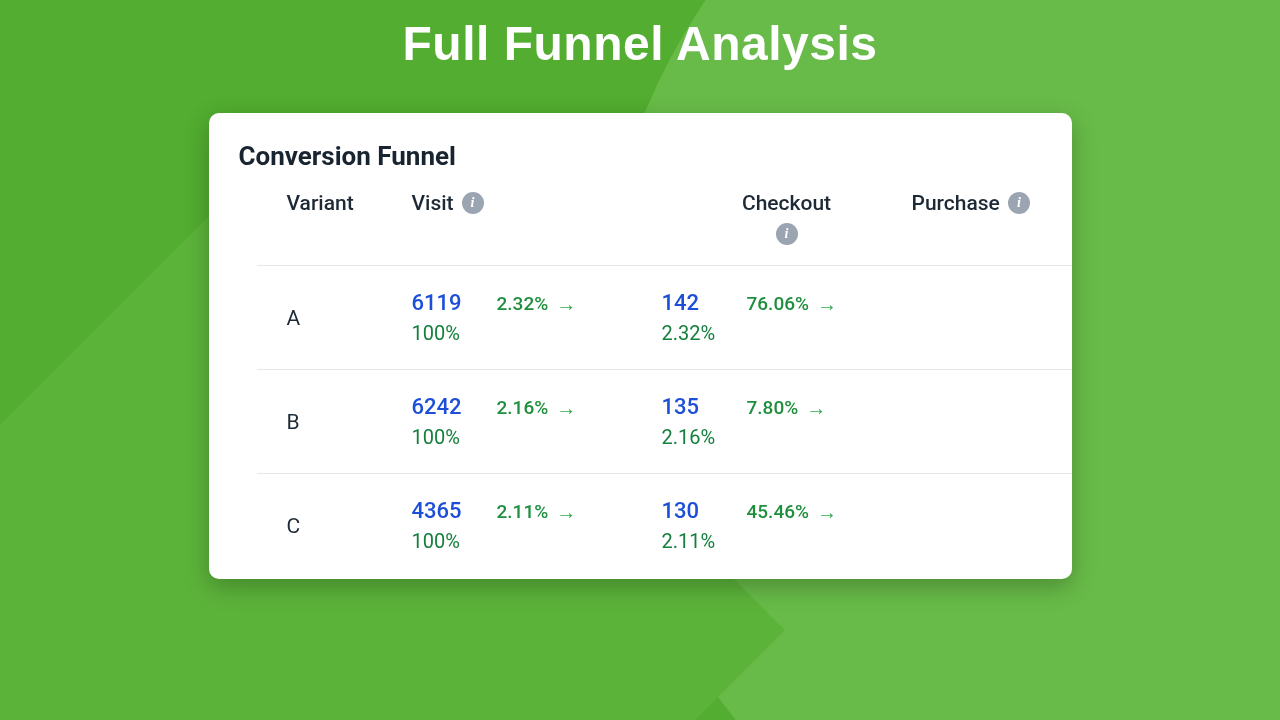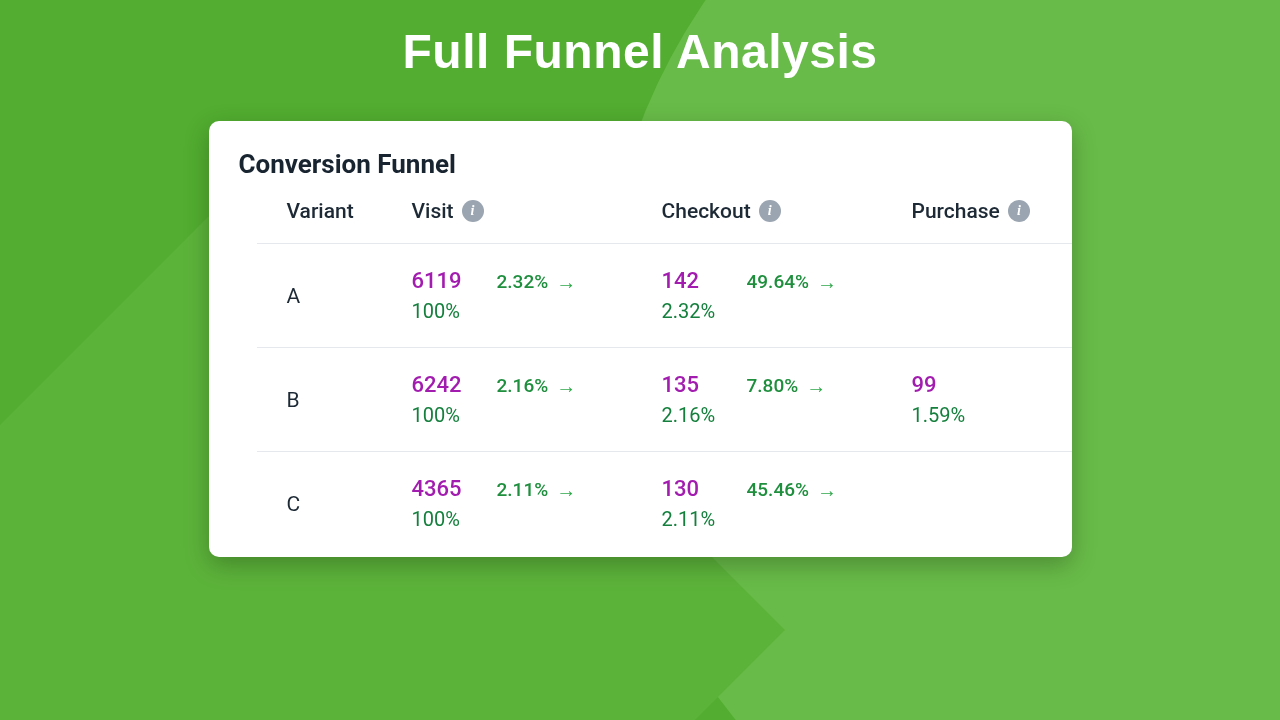--- a/index.html
+++ b/index.html
@@ -24,21 +24,21 @@
     background: #5cb33a;
     transform: rotate(45deg);
   }
   .title {
     position: relative;
     text-align: center;
     color: #ffffff;
     font-weight: 900;
     font-size: 48px;
     letter-spacing: 0.5px;
-    padding-top: 24px;
+    padding-top: 16px;
     font-family: "Arial Black", Arial, sans-serif;
   }
   .card {
     position: relative;
     width: 863px;
     margin: 42px auto 0 auto;
     background: #ffffff;
     border-radius: 10px;
     box-shadow: 0 8px 24px rgba(0,0,0,0.25);
     padding: 28px 0 0 0;
@@ -67,21 +67,21 @@
     display: inline-flex; align-items: center; justify-content: center;
     font-family: Georgia, serif; font-style: italic; font-weight: 700;
     font-size: 14px; line-height: 1;
     cursor: pointer;
   }
   .data-row { padding-top: 24px; padding-bottom: 24px; border-bottom: 1px solid #e5e9ee; }
   .data-row:last-child { border-bottom: none; padding-bottom: 26px; }
   .variant {
     font-size: 21px; color: #1d2a36; align-self: center;
   }
-  .num-big { font-size: 22px; color: #a21caf; font-weight: 500; }
+  .num-big { font-size: 22px; color: #1d4ed8; font-weight: 500; }
   .num-sub { font-size: 20px; color: #15803d; margin-top: 6px; }
   .rate {
     align-self: start; padding-top: 2px;
     color: #1f8f3e; font-size: 19px; font-weight: 500;
     display: flex; align-items: center; gap: 8px;
   }
   .arrow {
     display: inline-block; font-size: 20px; line-height: 1;
     color: #2fa84a;
   }
@@ -99,21 +99,21 @@
     <div class="card-title">Conversion Funnel</div>
 
     <div class="hdr-row">
       <div class="hdr-cell">
         <span>Variant</span>
       </div>
       <div class="hdr-cell" style="grid-column: 2 / span 2;">
         <span>Visit</span>
         <span class="info">i</span>
       </div>
-      <div class="hdr-cell" style="grid-column: 4 / span 2;">
+      <div class="hdr-cell" style="grid-column: 4 / span 2; flex-direction: column;">
         <span>Checkout</span>
         <span class="info">i</span>
       </div>
       <div class="hdr-cell">
         <span>Purchase</span>
         <span class="info">i</span>
       </div>
     </div>
 
     <div class="data-row">
@@ -124,21 +124,21 @@
       </div>
       <div class="rate">
         <span>2.32%</span>
         <span class="arrow">→</span>
       </div>
       <div>
         <div class="num-big">142</div>
         <div class="num-sub">2.32%</div>
       </div>
       <div class="rate">
-        <span>49.64%</span>
+        <span>76.06%</span>
         <span class="arrow">→</span>
       </div>
     </div>
 
     <div class="data-row">
       <div class="variant">B</div>
       <div>
         <div class="num-big">6242</div>
         <div class="num-sub">100%</div>
       </div>
@@ -146,24 +146,20 @@
         <span>2.16%</span>
         <span class="arrow">→</span>
       </div>
       <div>
         <div class="num-big">135</div>
         <div class="num-sub">2.16%</div>
       </div>
       <div class="rate">
         <span>7.80%</span>
         <span class="arrow">→</span>
-      </div>
-      <div>
-        <div class="num-big">99</div>
-        <div class="num-sub">1.59%</div>
       </div>
     </div>
 
     <div class="data-row">
       <div class="variant">C</div>
       <div>
         <div class="num-big">4365</div>
         <div class="num-sub">100%</div>
       </div>
       <div class="rate">

